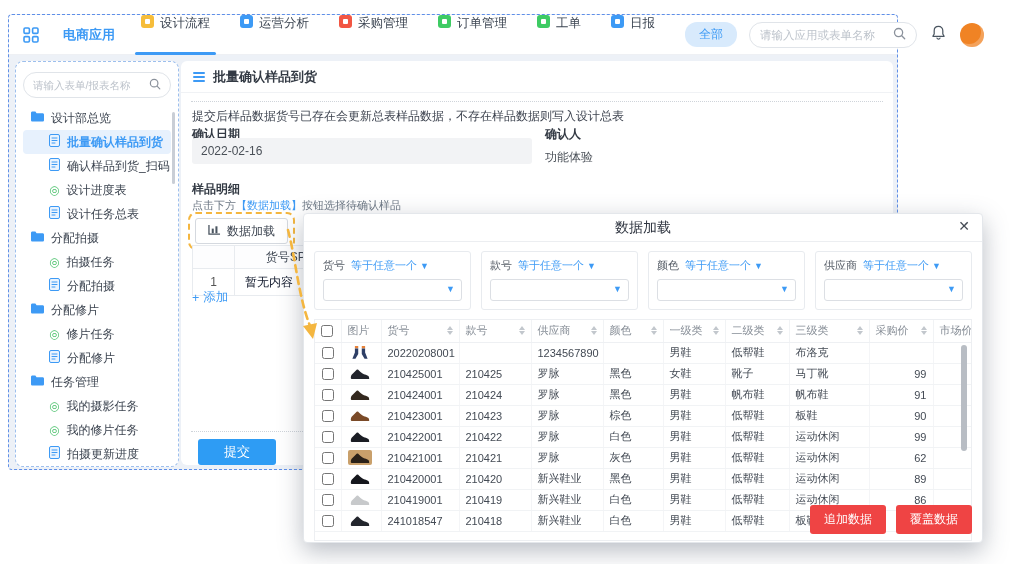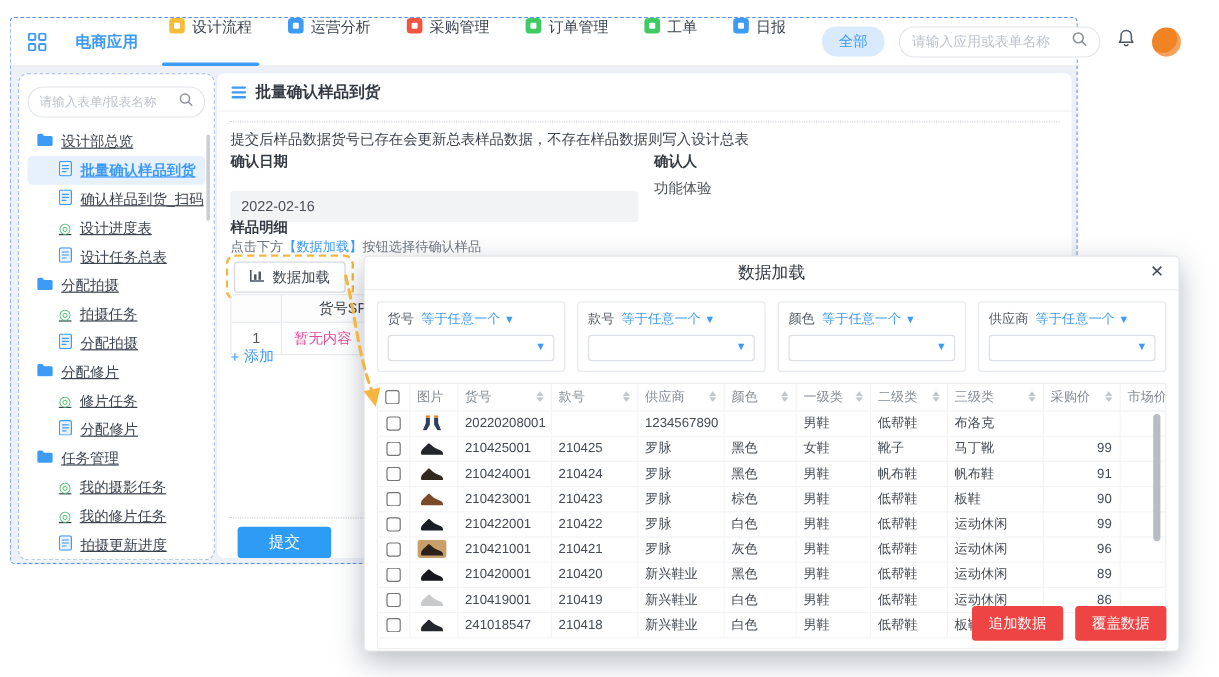--- a/index.html
+++ b/index.html
@@ -31,21 +31,21 @@
   .tb-search input::placeholder { color:#bdc3cb; }
   .avatar { width:24px; height:24px; border-radius:50%; background:#f08324; box-shadow:inset -3px -3px 0 rgba(255,255,255,.25); }
 
   
   .sidebar { position:absolute; left:6px; top:46px; width:164px; height:406px; background:#fff;
              border:1px dashed #9dbfed; border-radius:8px; padding:10px 7px; }
   .sb-search { height:26px; border:1px solid #e0e4e9; border-radius:13px; display:flex; align-items:center; padding:0 9px; gap:4px; }
   .sb-search input { border:none; outline:none; flex:1; font-size:10.5px; color:#555; min-width:0; background:transparent; }
   .sb-search input::placeholder { color:#bdc3cb; }
   .tree { margin-top:8px; }
-  .t-item { height:24px; display:flex; align-items:center; gap:7px; font-size:12px; color:#3c4450; padding-left:8px; border-radius:4px; cursor:pointer;text-decoration:underline; }
+  .t-item { height:24px; display:flex; align-items:center; gap:7px; font-size:12px; color:#3c4450; padding-left:8px; border-radius:4px; cursor:pointer; }
   .t-item.child { padding-left:26px; }
   .t-item.active { background:#e7f1fd; color:#3d9af5; font-weight:bold; }
   .t-item .tgt { color:#49c06a; font-size:12px; line-height:1; }
   .sb-scroll { position:absolute; right:3px; top:50px; width:3px; height:72px; background:#c9ced6; border-radius:2px; }
 
   
   .main { position:absolute; left:172px; top:46px; width:712px; height:404px; background:#fff; border-radius:6px; }
   .m-header { position:absolute; left:0; top:0; right:0; height:32px; border-bottom:1px solid #f0f2f5;
               display:flex; align-items:center; gap:8px; padding:0 12px; }
   .ham { display:flex; flex-direction:column; gap:2px; }
@@ -62,21 +62,21 @@
   .btn-annot { position:absolute; left:7px; top:151px; border:2px dashed #f4b63f; border-radius:8px; padding:4px 5px; background:transparent; }
   .load-btn { height:26px; border:1px solid #d5d9df; background:#fff; border-radius:3px; font-size:12px; color:#3c4450;
               display:flex; align-items:center; gap:6px; padding:0 12px; cursor:pointer; }
   .mini-table { position:absolute; left:11px; top:184px; border-collapse:collapse; }
   .mini-table th, .mini-table td { border:1px solid #e8ebef; font-size:12px; font-weight:normal; }
   .mini-table th { height:23px; color:#3c4450; background:#fdfdfe; padding:0 10px; }
   .mini-table td { height:27px; padding:0 10px; }
   .mini-table .idx { width:42px; text-align:center; color:#555; }
   .mini-table .spu { width:118px; }
   .req { color:#f25643; margin-left:2px; }
-  .empty-val { color:#ec4899; }
+  .empty-val { color:#0f172a; }
   .add-link { position:absolute; left:11px; top:228px; font-size:12.5px; color:#3d9af5; cursor:pointer; display:flex; gap:4px; align-items:center; }
   .m-sep2 { top:370px; }
   .submit-btn { position:absolute; left:17px; top:378px; width:78px; height:26px; background:#2e9cf4; color:#fff;
                 border:none; border-radius:3px; font-size:13px; cursor:pointer; }
 
   
   .modal { position:absolute; left:303px; top:213px; width:680px; height:330px; background:#fff; border-radius:4px;
            border:1px solid #e4e7eb; box-shadow:0 8px 24px rgba(55,65,85,.35); z-index:20; }
   .md-head { position:relative; height:28px; border-bottom:1px solid #ecEEf1; border-bottom:1px solid #eceef1;
              display:flex; align-items:center; justify-content:center; }
@@ -300,21 +300,21 @@
             <span></span>
             <span></span>
             <span></span>
           </span>
         <span class="m-title">批量确认样品到货</span>
       </div>
       <div class="dotted" style="top:40px;"></div>
       <div class="m-notice">提交后样品数据货号已存在会更新总表样品数据，不存在样品数据则写入设计总表</div>
 
       <span class="f-label" style="left:11px; top:65px;">确认日期</span>
-      <div class="f-input" style="left:11px; top:98px; width:340px;">2022-02-16</div>
+      <div class="f-input" style="left:11px; top:77px; width:340px;">2022-02-16</div>
       <span class="f-label" style="left:364px; top:65px;">确认人</span>
       <span class="f-text" style="left:364px; top:88px;">功能体验</span>
 
       <div class="m-sample">样品明细</div>
       <div class="m-hint">
         <span>点击下方</span><span class="lnk">【数据加载】</span><span>按钮选择待确认样品</span>
       </div>
 
       <div class="btn-annot">
         <button class="load-btn">
@@ -598,21 +598,21 @@
                   </svg>
                 </span>
               </td>
           <td>210421001</td>
               <td>210421</td>
           <td>罗脉</td>
               <td>灰色</td>
           <td>男鞋</td>
               <td>低帮鞋</td>
           <td>运动休闲</td>
-              <td class="c-num">96</td>
+              <td class="c-num">62</td>
               <td></td>
         </tr>
         <tr>
           <td class="c-check"><input type="checkbox" style=""></td>
           <td>
                 <span class="thumb">
                   <svg width="20" height="12" viewBox="0 0 24 14">
                     <path d="M1 11C1 8 3 7 5 5l3-3c1-1 2 0 3 1 2 2 5 4 8 5 3 1 4 2 4 4v1H2c-1 0-1-1-1-2z" style="fill: rgb(21, 23, 29);"></path>
                   </svg>
                 </span>

